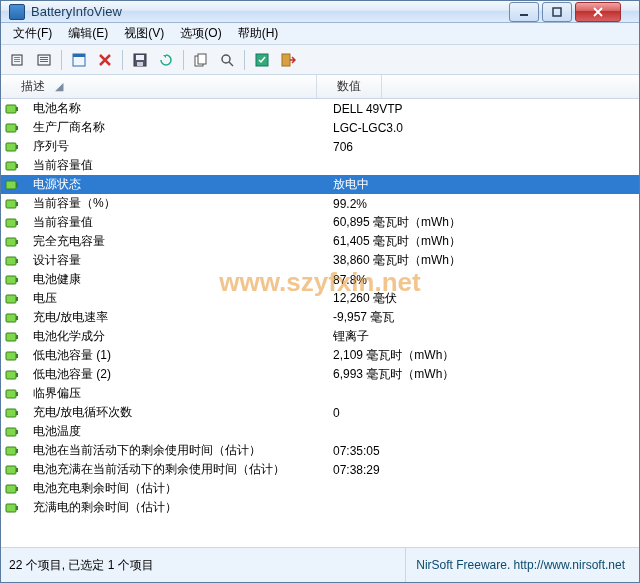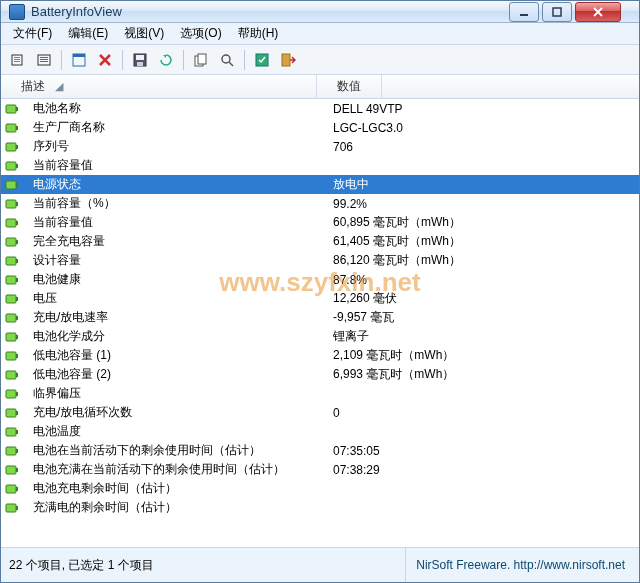--- a/index.html
+++ b/index.html
@@ -219,21 +219,21 @@
         </svg></div>
       <div class="desc-cell">完全充电容量</div>
       <div class="val-cell">61,405 毫瓦时（mWh）</div>
     </div>
     <div class="row">
       <div class="batt-icon"><svg width="14" height="12">
           <rect x="1" y="2" width="10" height="8" fill="#7fd84a" stroke="#3a8020" rx="1"></rect>
           <rect x="11" y="4" width="2" height="4" fill="#3a8020"></rect>
         </svg></div>
       <div class="desc-cell">设计容量</div>
-      <div class="val-cell">86,120 毫瓦时（mWh）</div>
+      <div class="val-cell">38,860 毫瓦时（mWh）</div>
     </div>
     <div class="row">
       <div class="batt-icon"><svg width="14" height="12">
           <rect x="1" y="2" width="10" height="8" fill="#7fd84a" stroke="#3a8020" rx="1"></rect>
           <rect x="11" y="4" width="2" height="4" fill="#3a8020"></rect>
         </svg></div>
       <div class="desc-cell">电池健康</div>
       <div class="val-cell">87.8%</div>
     </div>
     <div class="row">

